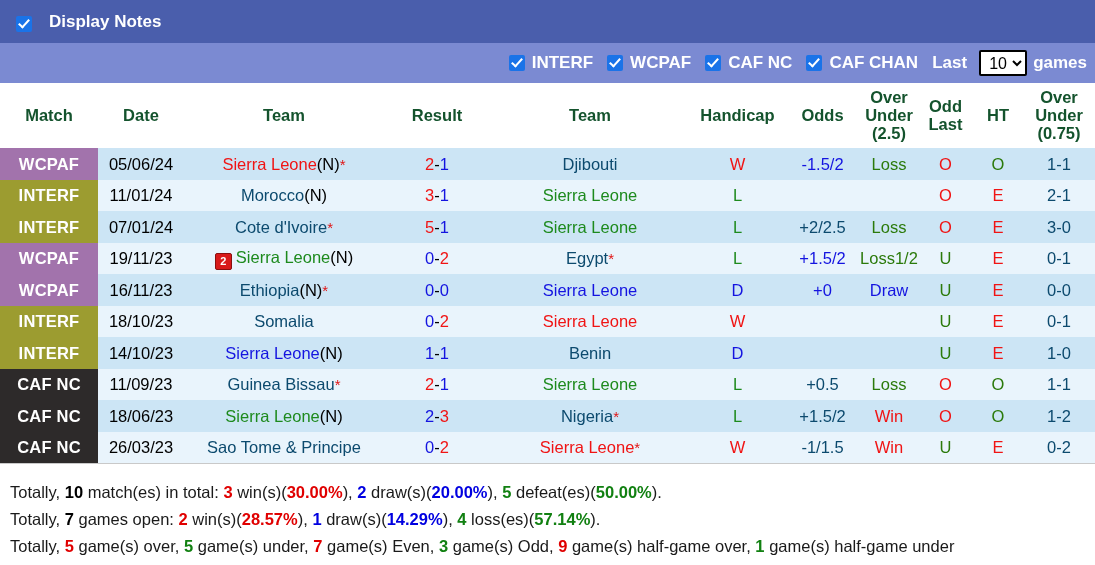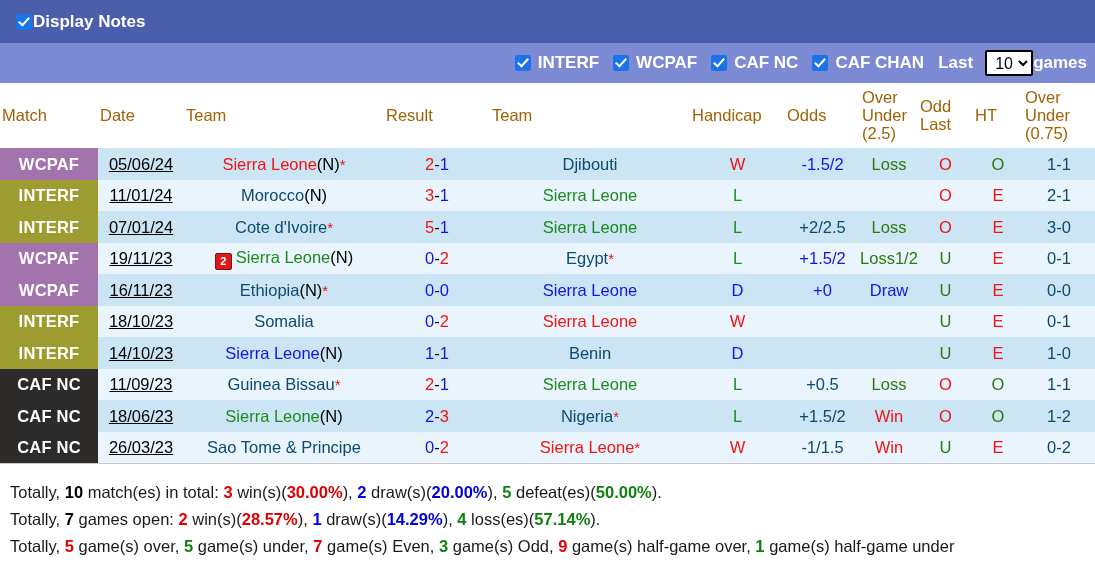--- a/index.html
+++ b/index.html
@@ -33,22 +33,22 @@
     box-sizing: border-box;
   }
   .titlebar-title {
     color: #ffffff;
     font-size: 17px;
     font-weight: bold;
     letter-spacing: .1px;
   }
   .titlebar-right {
     display: flex;
-    align-items: center;
-    gap: 1px;
+    align-items: flex-end;
+    gap: 17px;
   }
   .display-notes-label {
     color: #ffffff;
     font-size: 17px;
     font-weight: bold;
   }
 
   
   .filterbar {
     height: 40px;
@@ -70,21 +70,21 @@
     color: #ffffff;
     font-size: 17px;
     font-weight: bold;
   }
   .last-label, .games-label {
     color: #ffffff;
     font-size: 17px;
     font-weight: bold;
   }
   .last-label { margin-right: 12px; }
-  .games-label { margin-left: 0; }
+  .games-label { margin-left: 6px; }
 
   .chk {
     width: 16px;
     height: 16px;
     background: #1a73e8;
     border-radius: 2px;
     position: relative;
     display: inline-block;
     flex: 0 0 auto;
     cursor: pointer;
@@ -115,28 +115,28 @@
   }
 
   
   table.scores {
     width: 1095px;
     border-collapse: collapse;
     table-layout: fixed;
   }
   table.scores th {
     font-size: 16.5px;
-    font-weight: normal;
-    color: #a16207;
+    font-weight: bold;
+    color: #14532d;
     background: #ffffff;
     padding: 6px 2px;
     height: 52px;
     vertical-align: middle;
     line-height: 1.08;
-    text-align: left;
+    text-align: center;
   }
   table.scores td {
     font-size: 16.5px;
     padding: 0;
     height: 31.5px;
     vertical-align: middle;
     text-align: center;
     white-space: nowrap;
   }
 
@@ -148,21 +148,21 @@
     text-align: center;
     color: #ffffff;
     font-weight: bold;
     font-size: 16px;
     letter-spacing: .2px;
   }
   .badge-WCPAF  { background: #a273ac !important; }
   .badge-INTERF { background: #9c9c30 !important; }
   .badge-CAFNC  { background: #2d2a2a !important; }
 
-  td.date-cell { font-size: 16px; color: #000; text-decoration: underline; }
+  td.date-cell { font-size: 16px; color: #000; }
   td.team-cell { text-align: center; }
   td.team-home { text-align: right; padding-right: 22px; }
   td.team-away { text-align: left;  padding-left: 22px; }
 
   .star { color: #e01414; font-size: 15px; vertical-align: baseline; }
   .neutral { color: #000000; }
 
   .c-red   { color: #f01414; }
   .c-green { color: #1d8a1d; }
   .c-blue  { color: #1414e0; }

